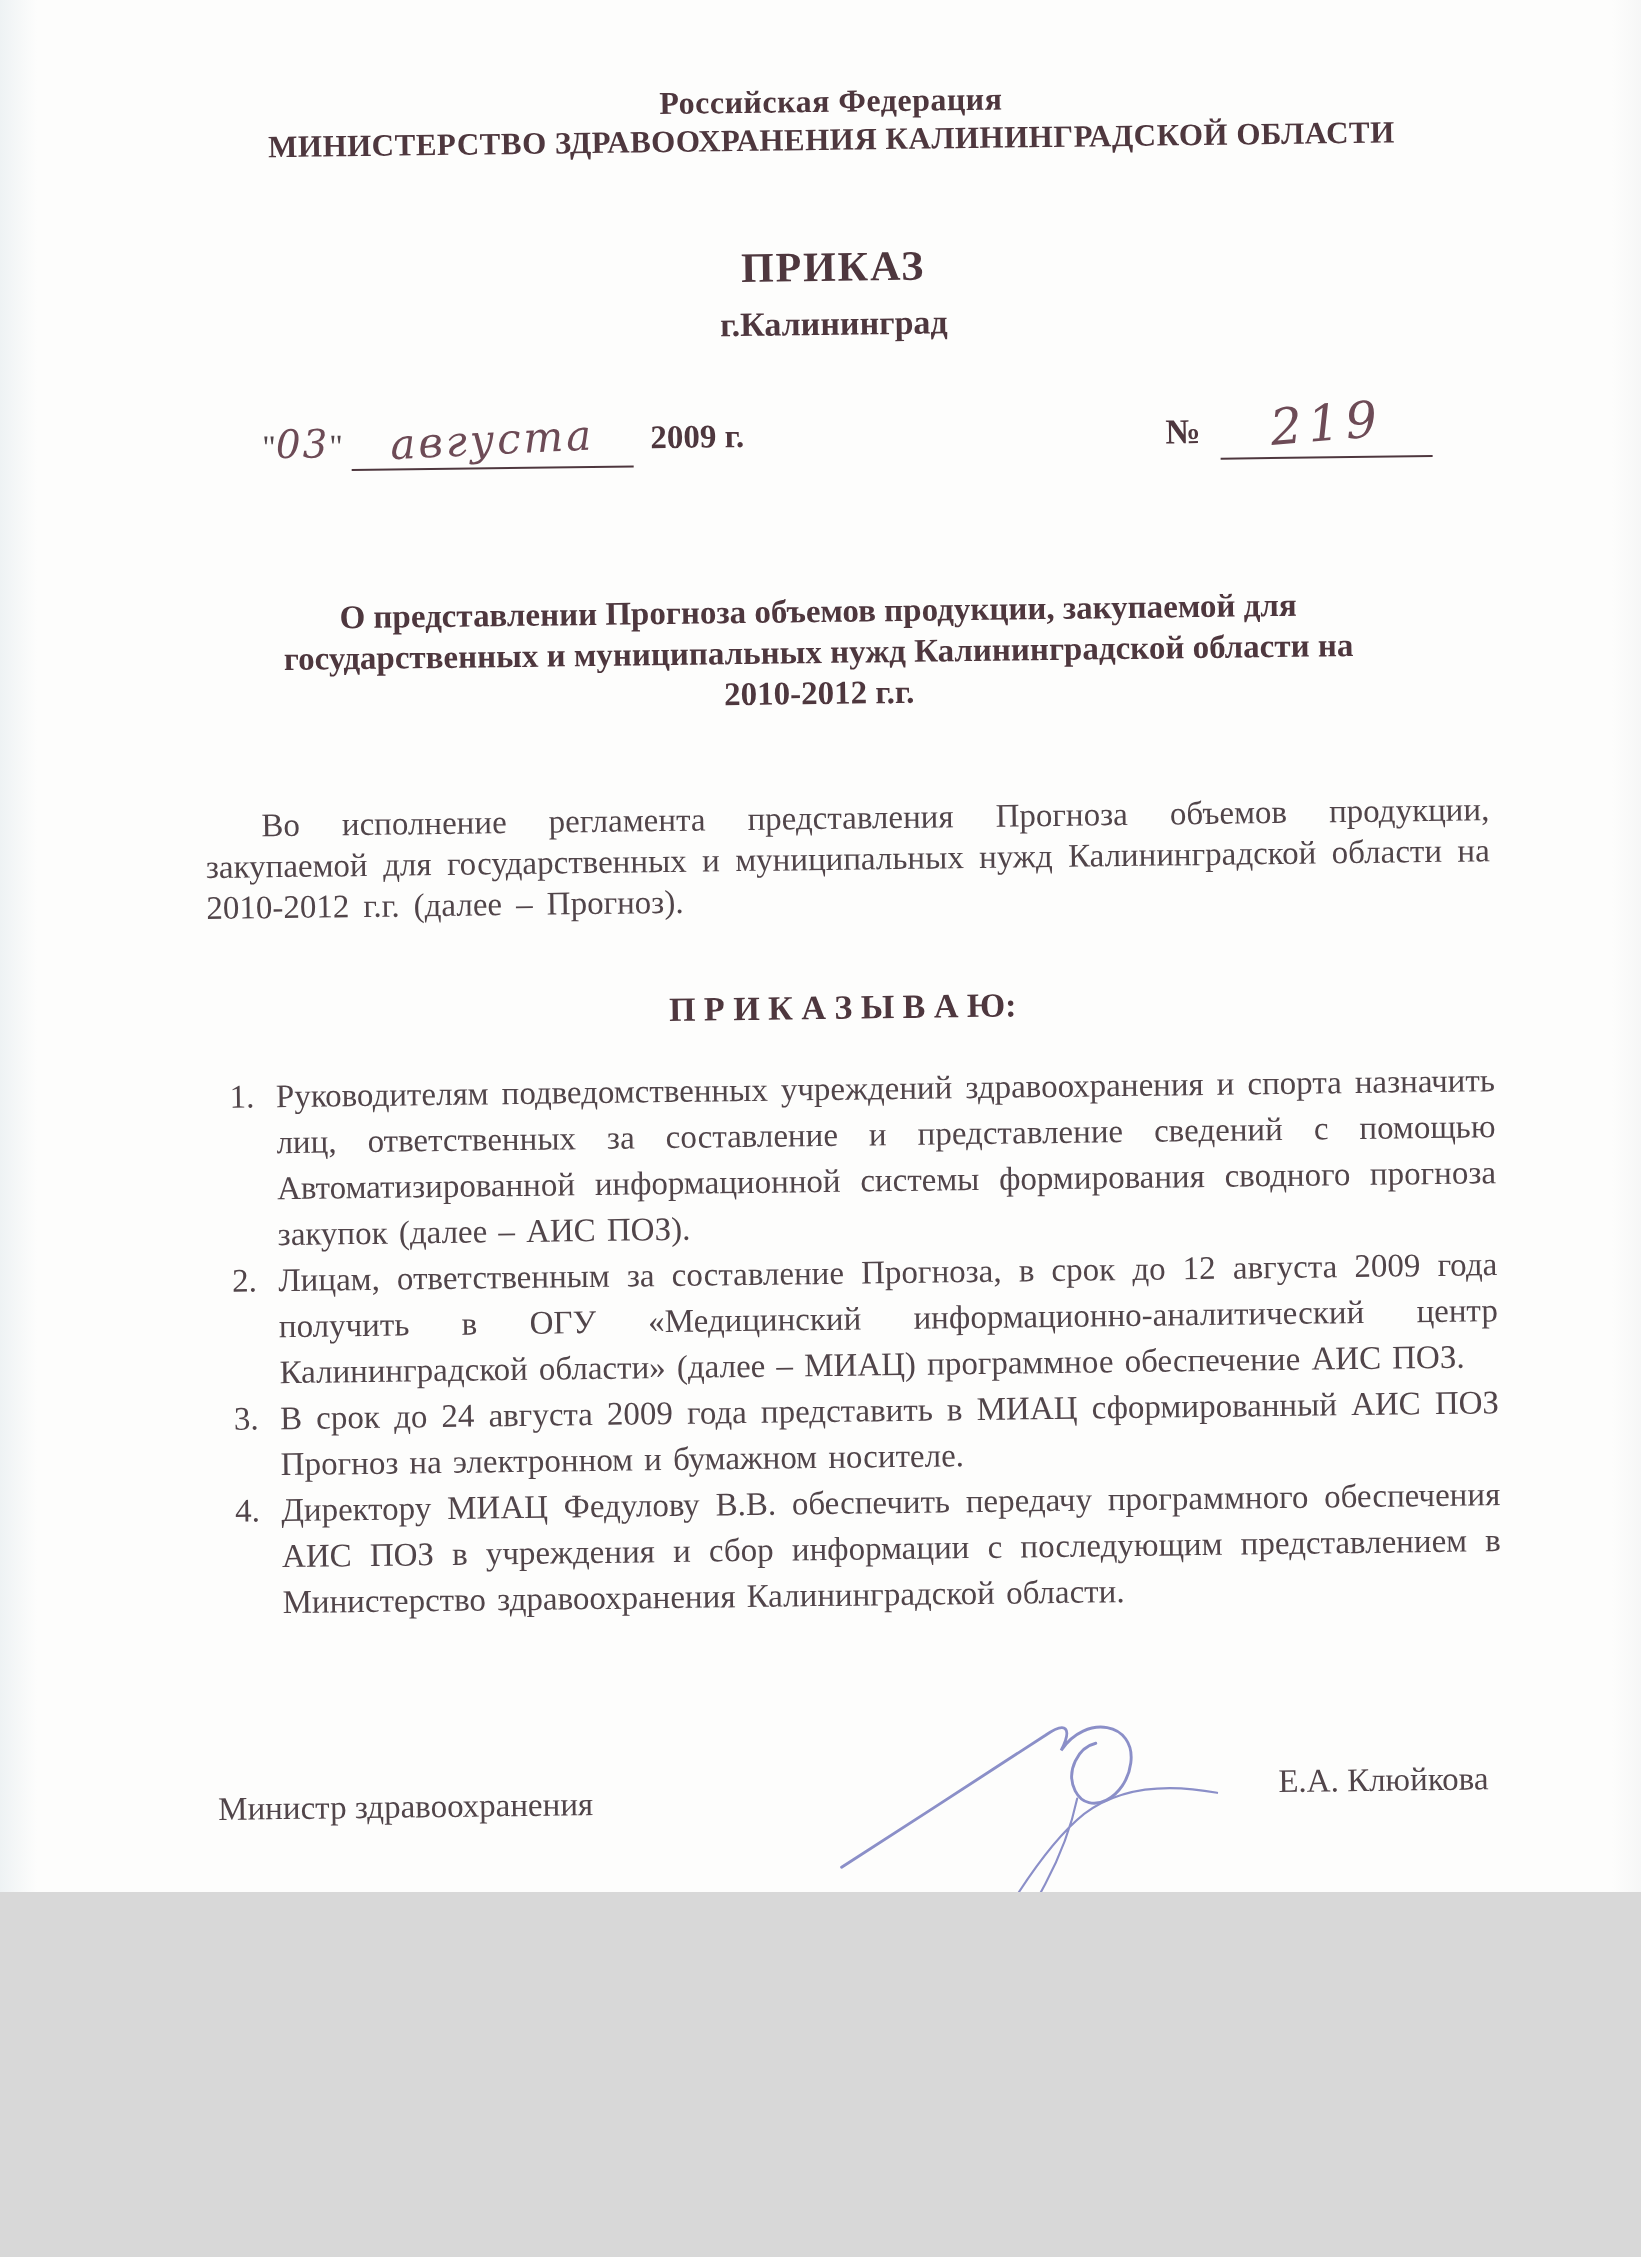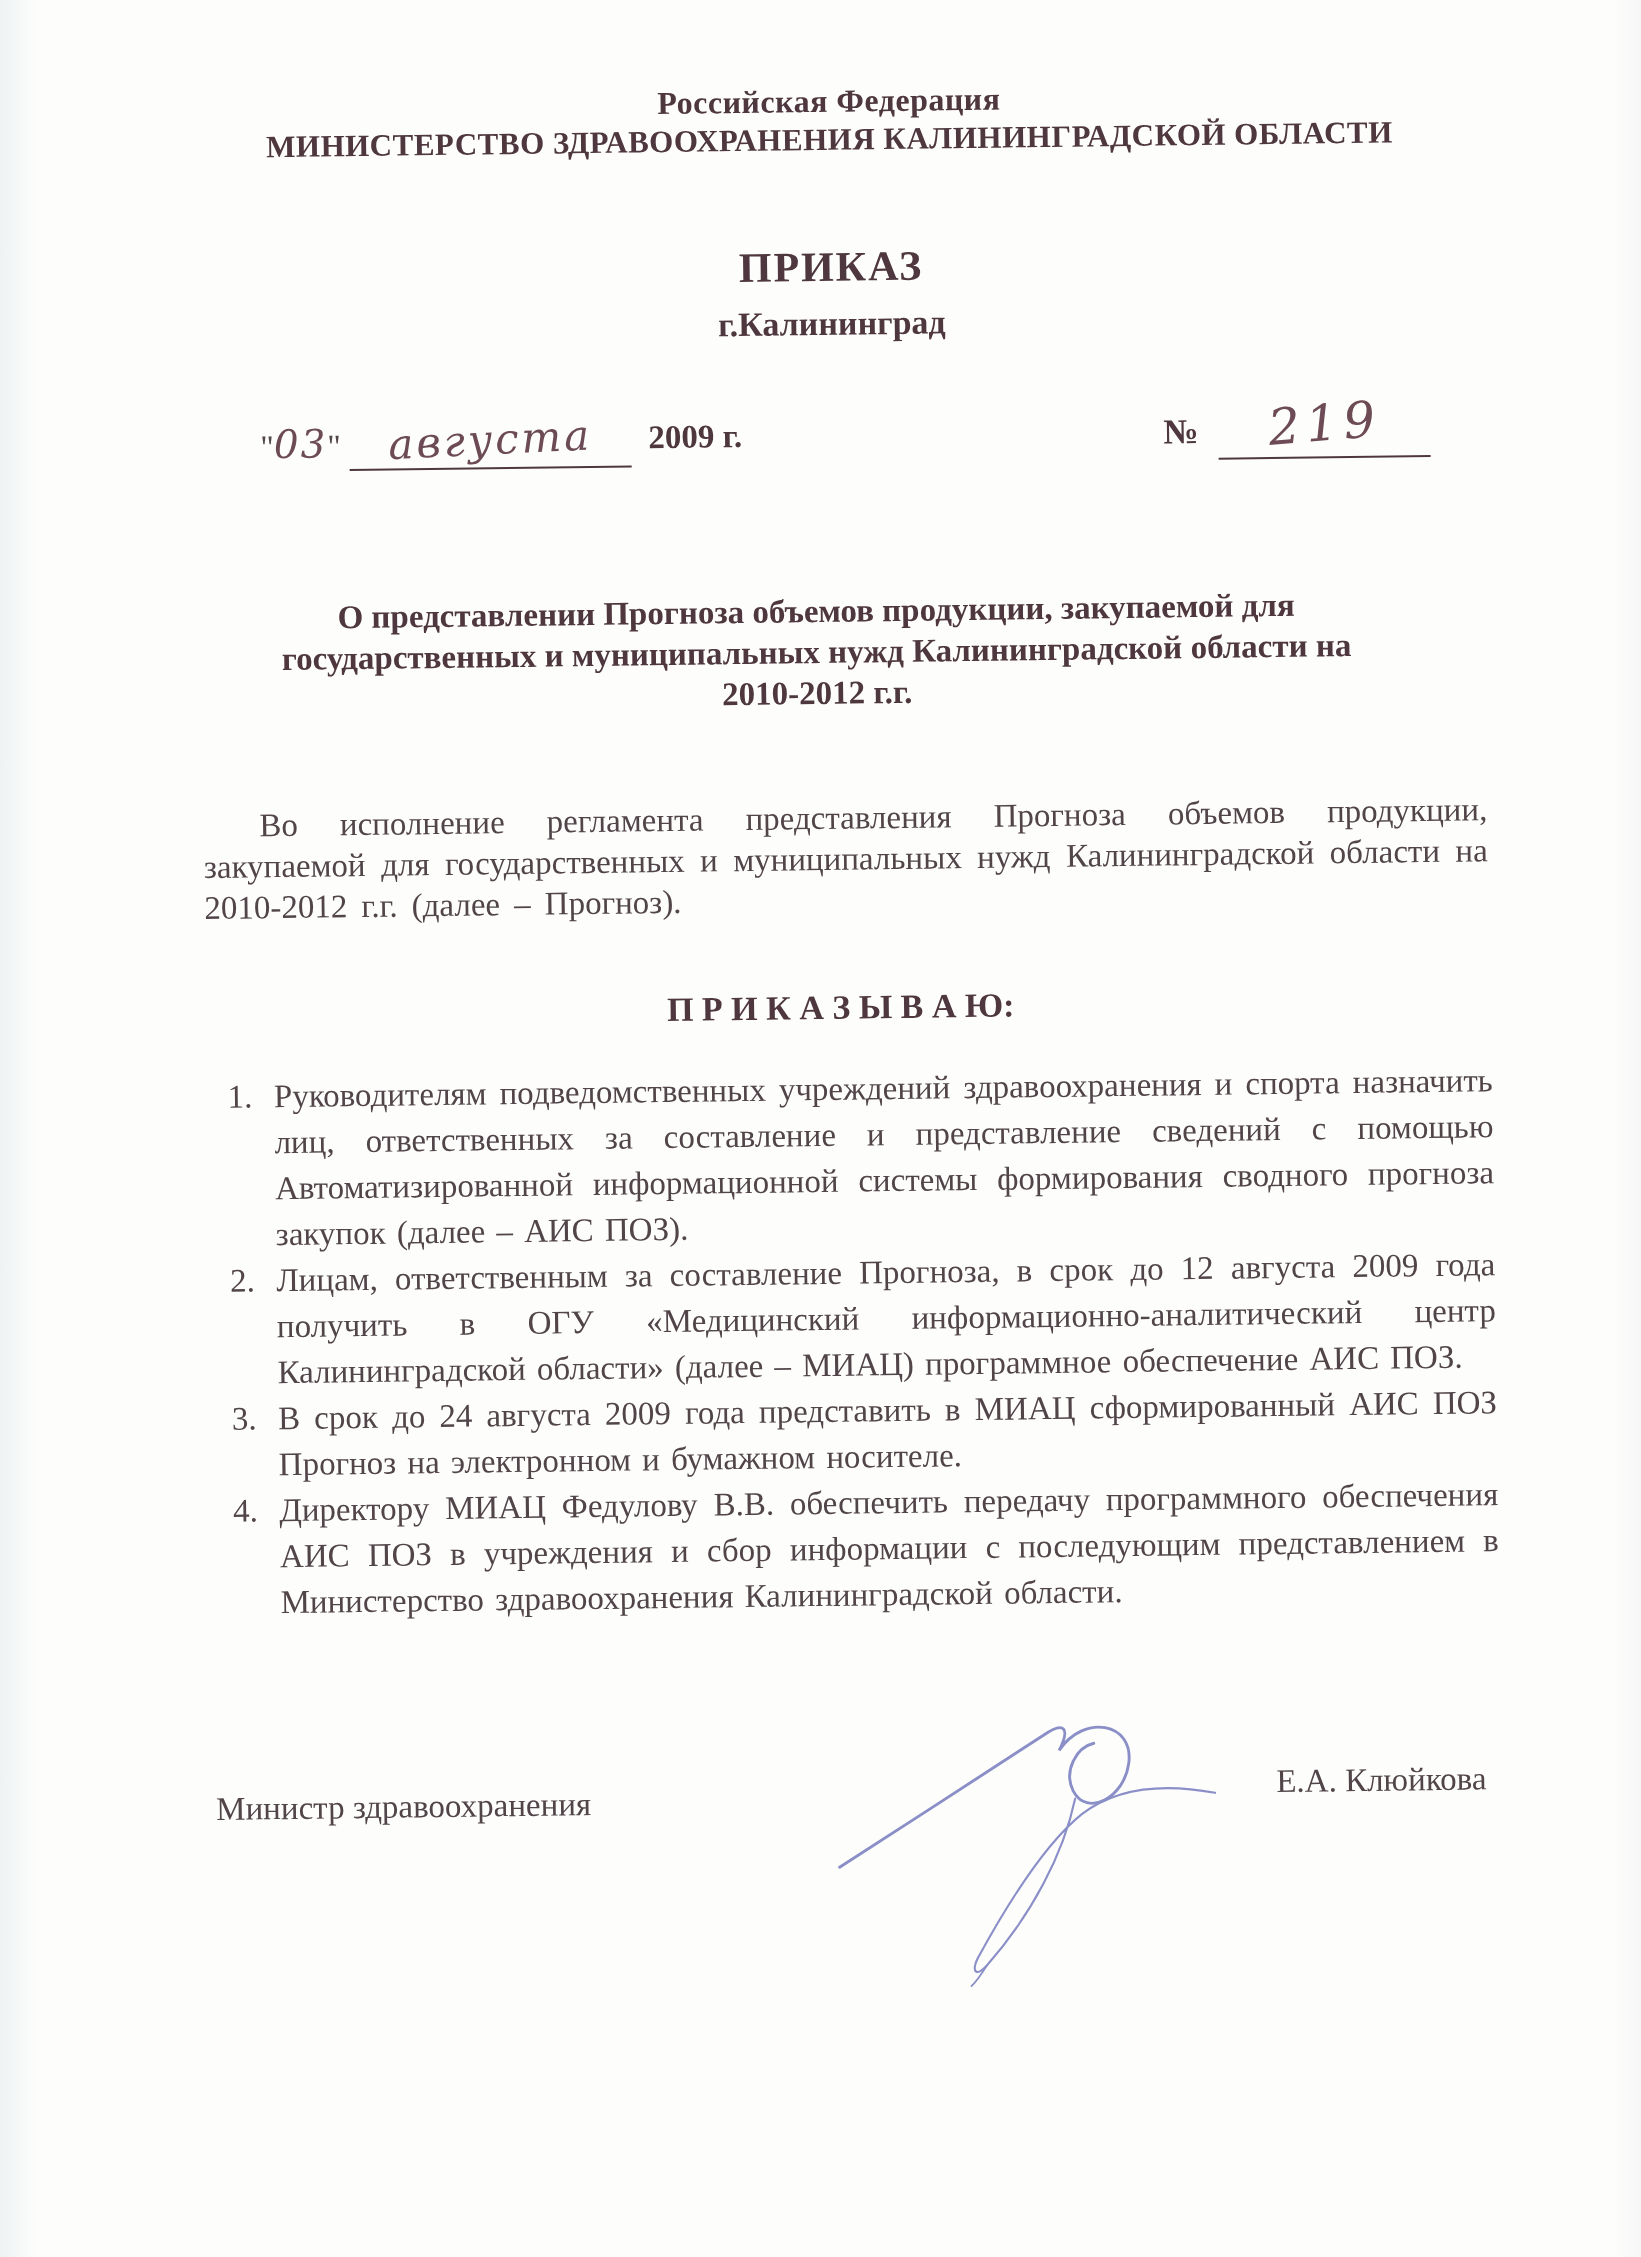--- a/index.html
+++ b/index.html
@@ -1,18 +1,18 @@
 <!DOCTYPE html>
 <html><head>
 <meta charset="utf-8">
 <style>
   html,body{margin:0;padding:0;background:#d8d8d8;}
   .page{
     position:relative;
-    width:1641px;height:2257px;
+    width:1641px;height:1892px;
     margin:0 auto;
     background:#fdfdfc;
     overflow:hidden;
     font-family:"Liberation Serif", serif;
     color:#51454a;
   }
   
   .page::before{
     content:"";position:absolute;inset:0;pointer-events:none;
     background:

